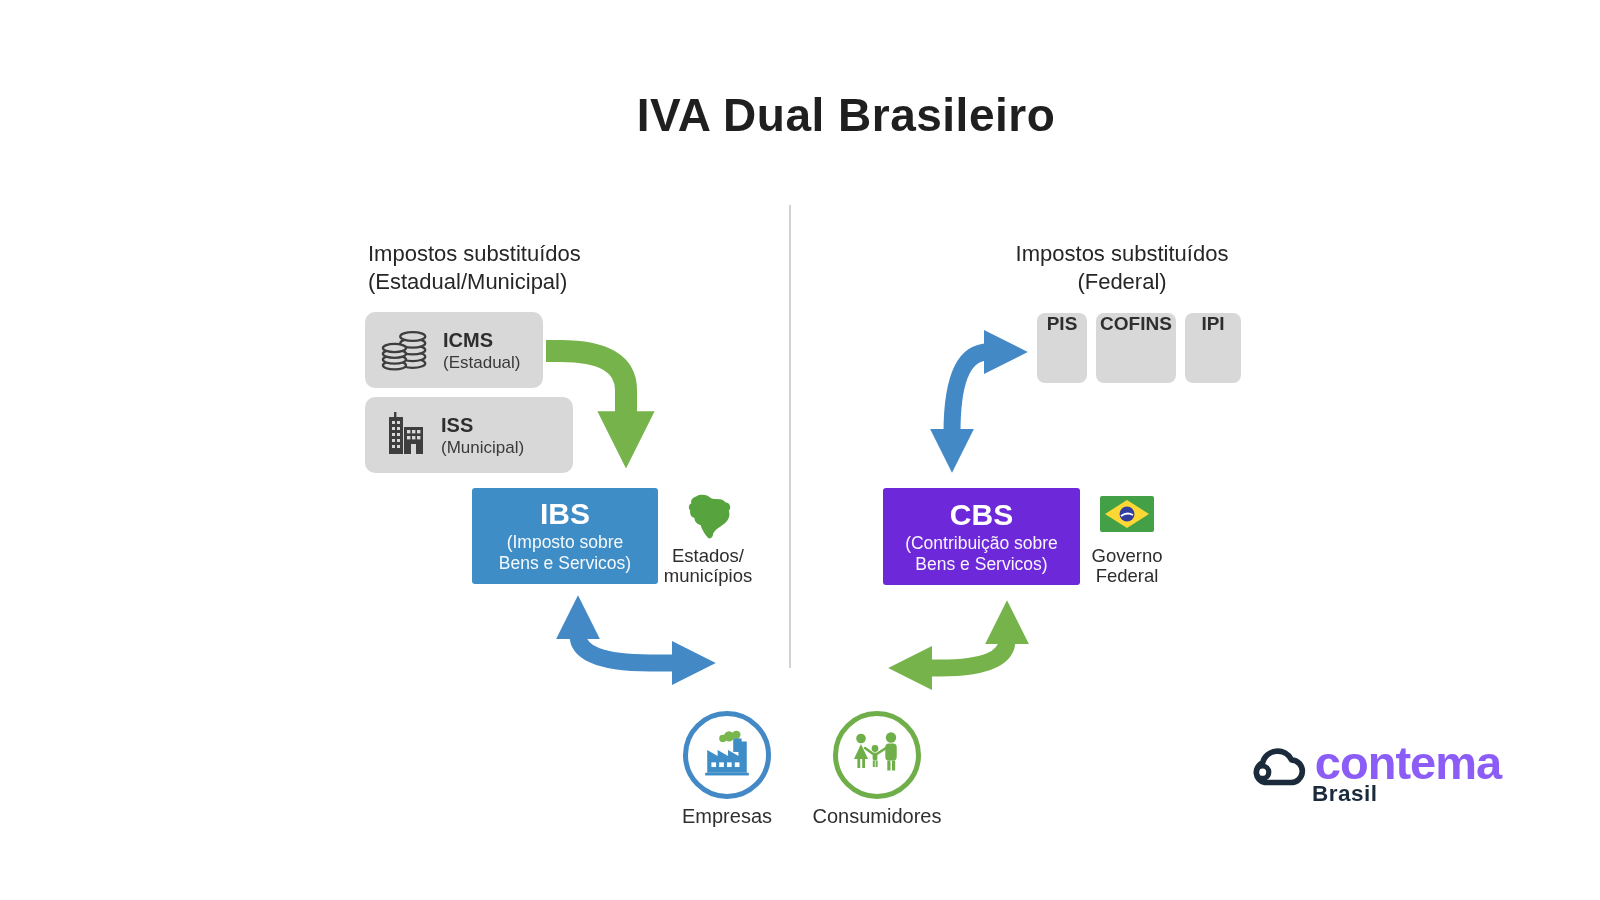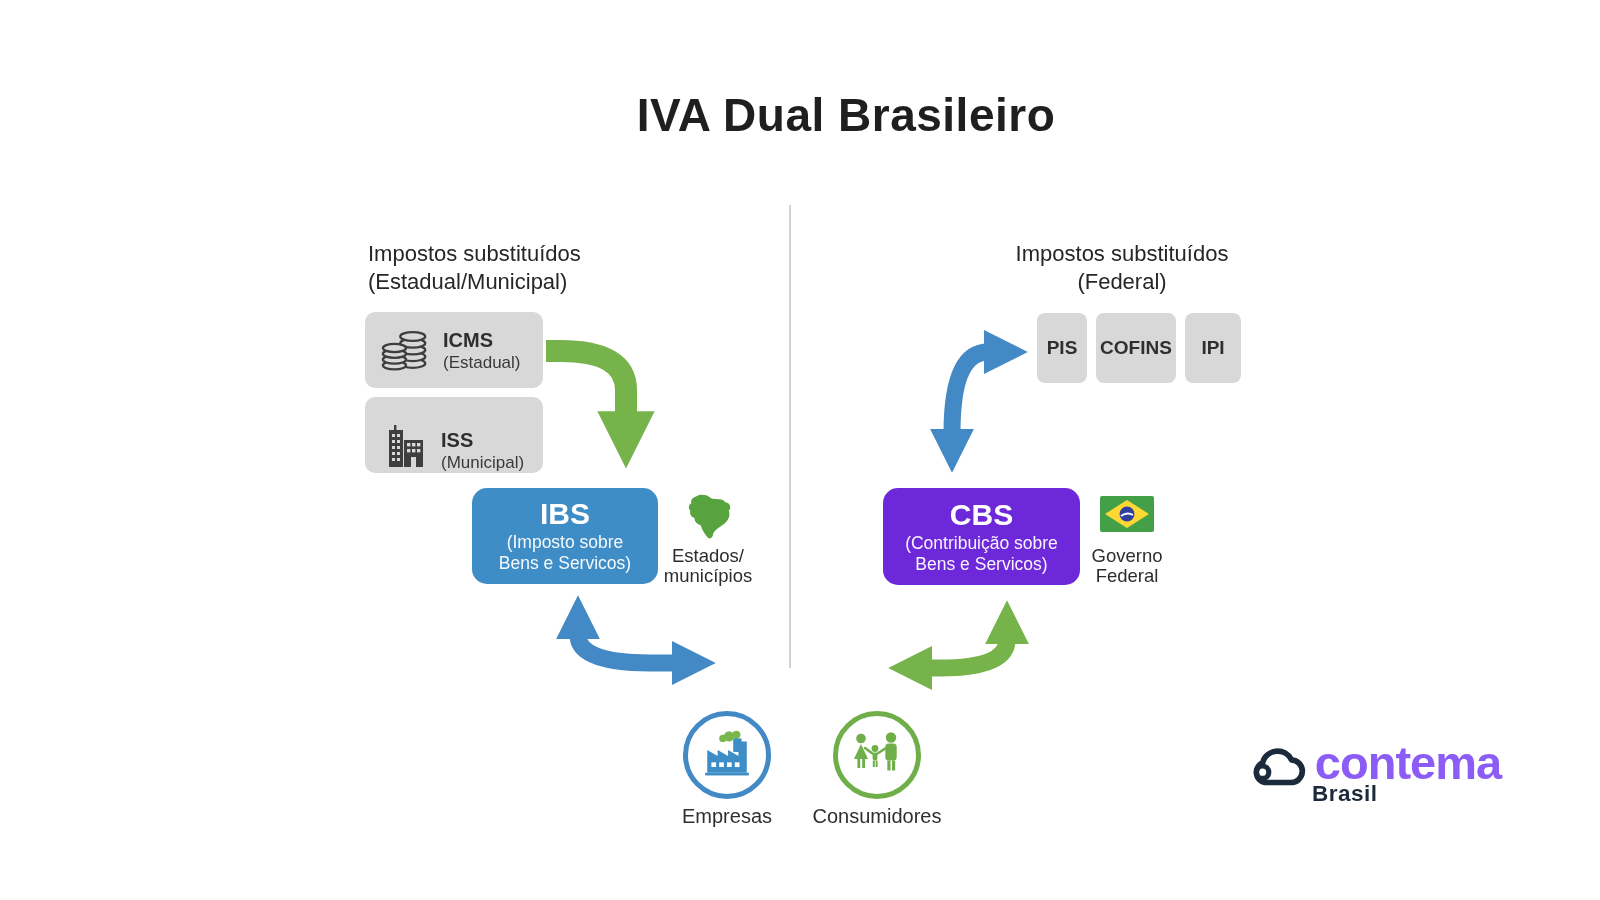--- a/index.html
+++ b/index.html
@@ -23,26 +23,26 @@
 
   .graybox{
     background:#d8d8d8;border-radius:10px;display:flex;align-items:center;
   }
   .graybox .ic{flex:0 0 auto;margin-left:16px;}
   .graybox .txt{margin-left:12px;}
   .tb-label{font-size:20px;font-weight:bold;color:#2e2e2e;line-height:24px;}
   .tb-sub{font-size:17px;color:#3a3a3a;line-height:21px;}
 
   .smallbox{
-    background:#d8d8d8;border-radius:8px;display:flex;align-items:center;justify-content:center;
+    background:#d8d8d8;border-radius:8px;display:flex;justify-content:center;
     font-size:19px;font-weight:bold;color:#2f2f2f;
   }
 
   .vatbox{
-    border-radius:15px;color:#ffffff;text-align:center;
+    border-radius:3px;color:#ffffff;text-align:center;
     display:flex;flex-direction:column;justify-content:center;gap:2px;
   }
   .vat-ibs{left:472px;top:488px;width:186px;height:96px;background:#3f8dc6;}
   .vat-cbs{left:883px;top:488px;width:197px;height:97px;background:#6d28d9;}
   .vat-acronym{font-size:30px;font-weight:bold;line-height:32px;}
   .vat-desc{font-size:17.5px;line-height:21px;color:rgba(255,255,255,.95);}
 
   .benef-label{font-size:18.5px;line-height:20px;color:#2d2d2d;text-align:center;}
 
   .actor-circle{
@@ -89,21 +89,21 @@
         <ellipse cx="14" cy="24" rx="12" ry="4.3"></ellipse>
       </g>
     </svg>
   </span>
   <span class="txt">
     <div class="tb-label">ICMS</div>
     <div class="tb-sub">(Estadual)</div>
   </span>
 </div>
 
-<div class="abs graybox" style="left:365px;top:397px;width:178px;height:76px;align-items:flex-end;">
+<div class="abs graybox" style="left:365px;top:397px;width:208px;height:76px;">
   <span class="ic">
     <svg width="48" height="46" viewBox="0 0 48 46">
       <g fill="#3e3e3e">
         <rect x="13" y="2" width="2.4" height="6"></rect>
         <rect x="8" y="7" width="14" height="37"></rect>
         <rect x="23" y="17" width="19" height="27"></rect>
       </g>
       <g fill="#d8d8d8">
         <rect x="11" y="11" width="3" height="3"></rect>
           <rect x="16" y="11" width="3" height="3"></rect>

